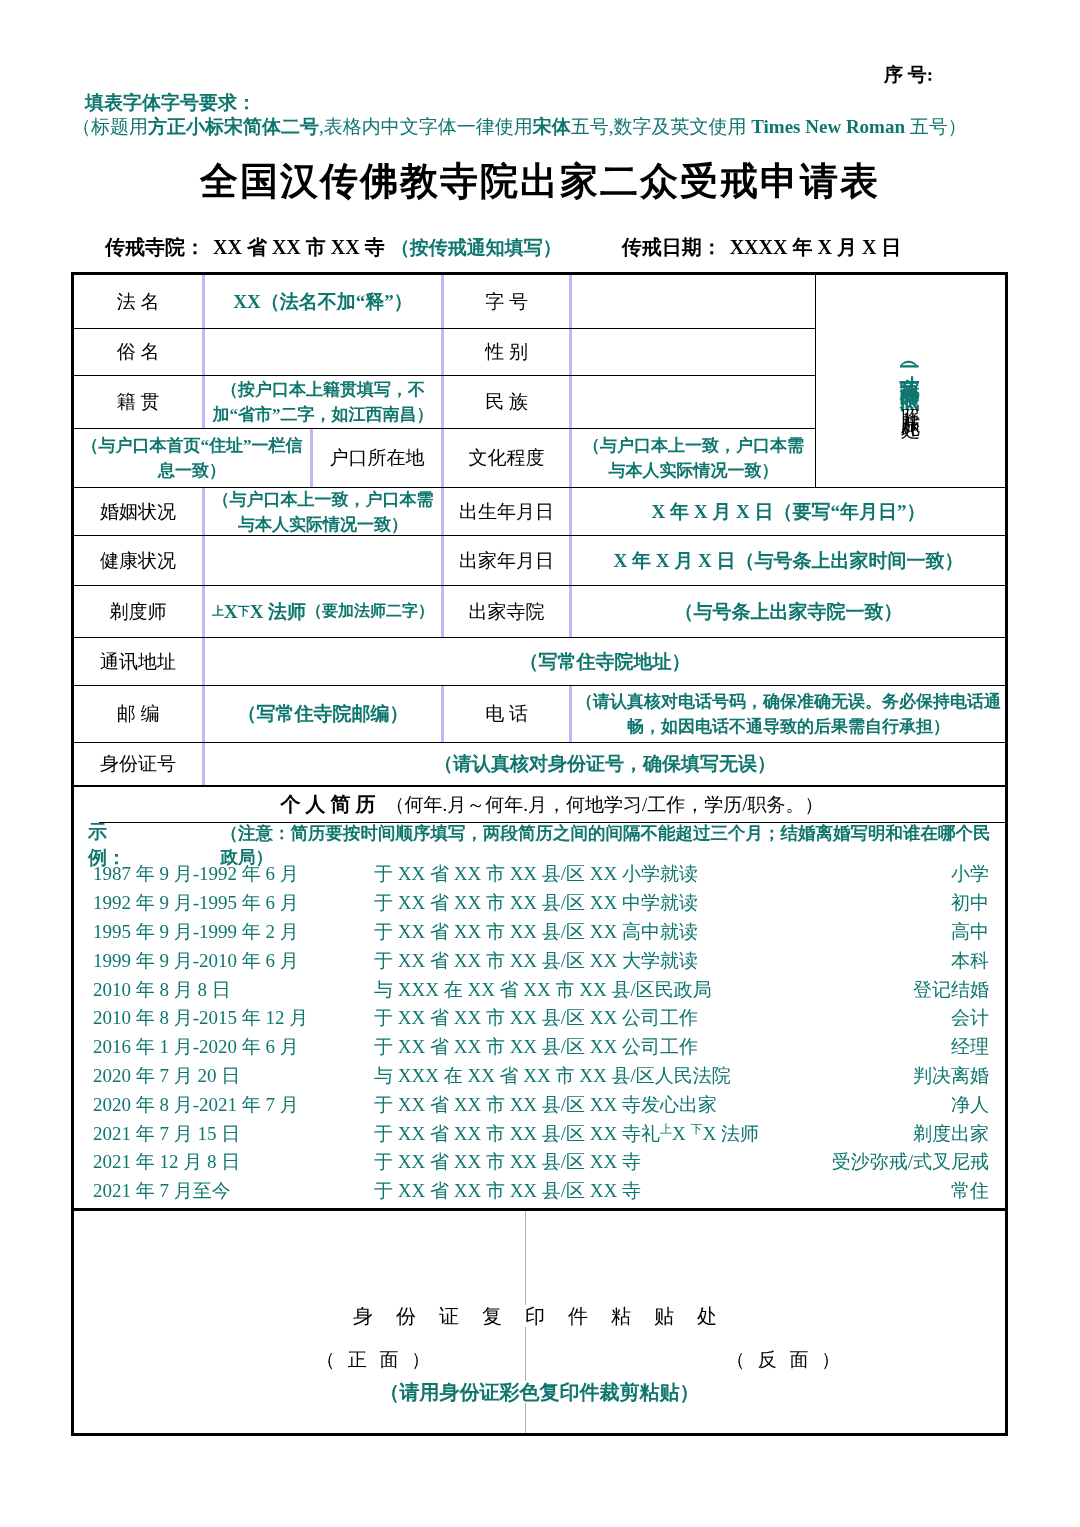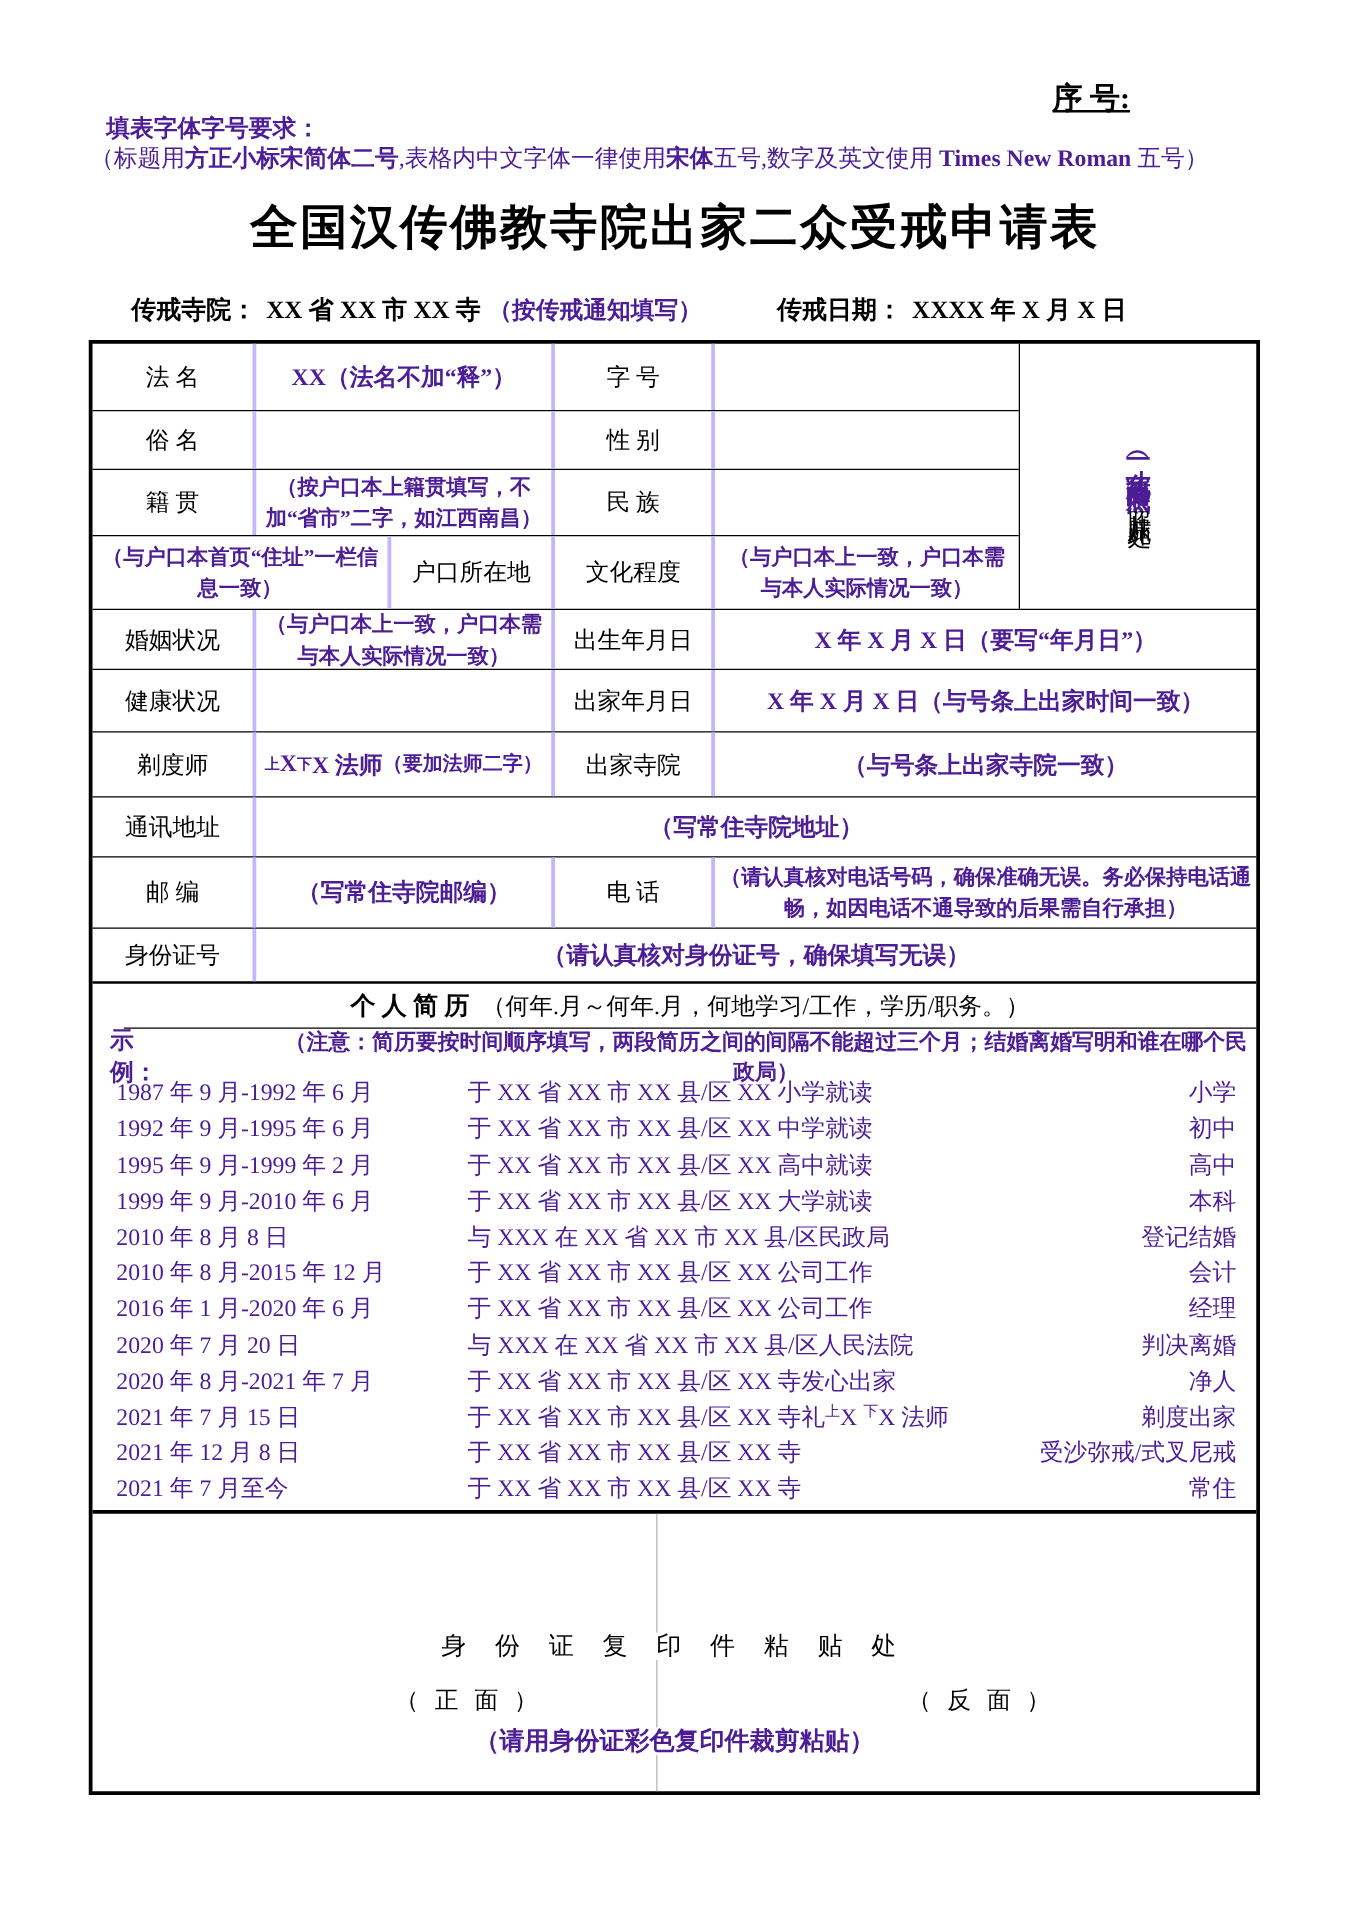--- a/index.html
+++ b/index.html
@@ -1,26 +1,26 @@
 <!DOCTYPE html>
 <html><head>
 <meta charset="utf-8">
 <style>
   * { box-sizing: border-box; }
   body { margin:0; background:#ffffff; }
   .page {
     position:relative; width:1080px; height:1527px; background:#fff;
     font-family:"Liberation Serif","DejaVu Serif",serif; color:#000; overflow:hidden;
   }
-  .red { color:#4c1d95; }
+  .red { color:#0f766e; }
   .b { font-weight:bold; }
   .sup { font-size:12px; vertical-align:7px; }
   .small { font-size:16px; }
 
-  .serial { position:absolute; left:842px; top:62px; font-size:24px; font-weight:bold;text-decoration:underline; }
+  .serial { position:absolute; left:884px; top:62px; font-size:19px; font-weight:bold; }
   .notice-title { position:absolute; left:85px; top:90px; font-size:19px; font-weight:bold; }
   .notice-line { position:absolute; left:72px; top:114px; font-size:19px; white-space:nowrap; }
   .doc-title { position:absolute; top:156px; left:0; width:100%; text-align:center;
                font-size:38px; font-weight:bold; letter-spacing:2px; }
 
   .header-row { position:absolute; left:105px; top:234px; width:870px; display:flex;
                 align-items:baseline; font-size:20px; font-weight:bold; white-space:nowrap; }
   .header-row .hv { margin-left:8px; }
   .header-row .hh { margin-left:6px; font-size:19px; }
   .header-row .dl { margin-left:60px; }
@@ -51,21 +51,21 @@
   .photo-hint { font-size:20px; font-weight:bold; letter-spacing:3px; }
 
   .jianli-row { display:flex; align-items:center; justify-content:center; height:36px;
                 border-bottom:1px solid #000;margin-left:25px; }
   .jianli-title { font-size:20px; font-weight:bold; }
   .jianli-note { font-size:19px; margin-left:10px; }
 
   .resume-block { height:388px; border-bottom:3px solid #000; padding-top:7px; }
   .example-row { display:flex; align-items:center; height:30px; font-weight:bold; }
   .example-label { padding-left:14px; font-size:19px; }
-  .example-note { margin-left:78px; font-size:17.5px;text-align:center; }
+  .example-note { margin-left:78px; font-size:17.5px; }
   .resume-row { display:flex; align-items:center; height:28.8px; font-size:19px; }
   .r-period { width:300px; flex:none; padding-left:19px; }
   .r-desc { flex:1; text-align:left; }
   .r-result { padding-right:16px; text-align:right; }
 
   .idcard-box { position:relative; height:222px; }
   .center-line { position:absolute; left:451px; top:0; bottom:0; width:1px; background:#b3b3b3; }
   .idcard-title { position:absolute; top:92px; left:0; width:100%; text-align:center; }
   .idcard-title span { font-size:20px; letter-spacing:9px; background:#fff; padding:0 4px; }
   .idcard-front { position:absolute; top:136px; left:238px; font-size:19px; letter-spacing:4px; background:#fff; padding:0 4px; }

